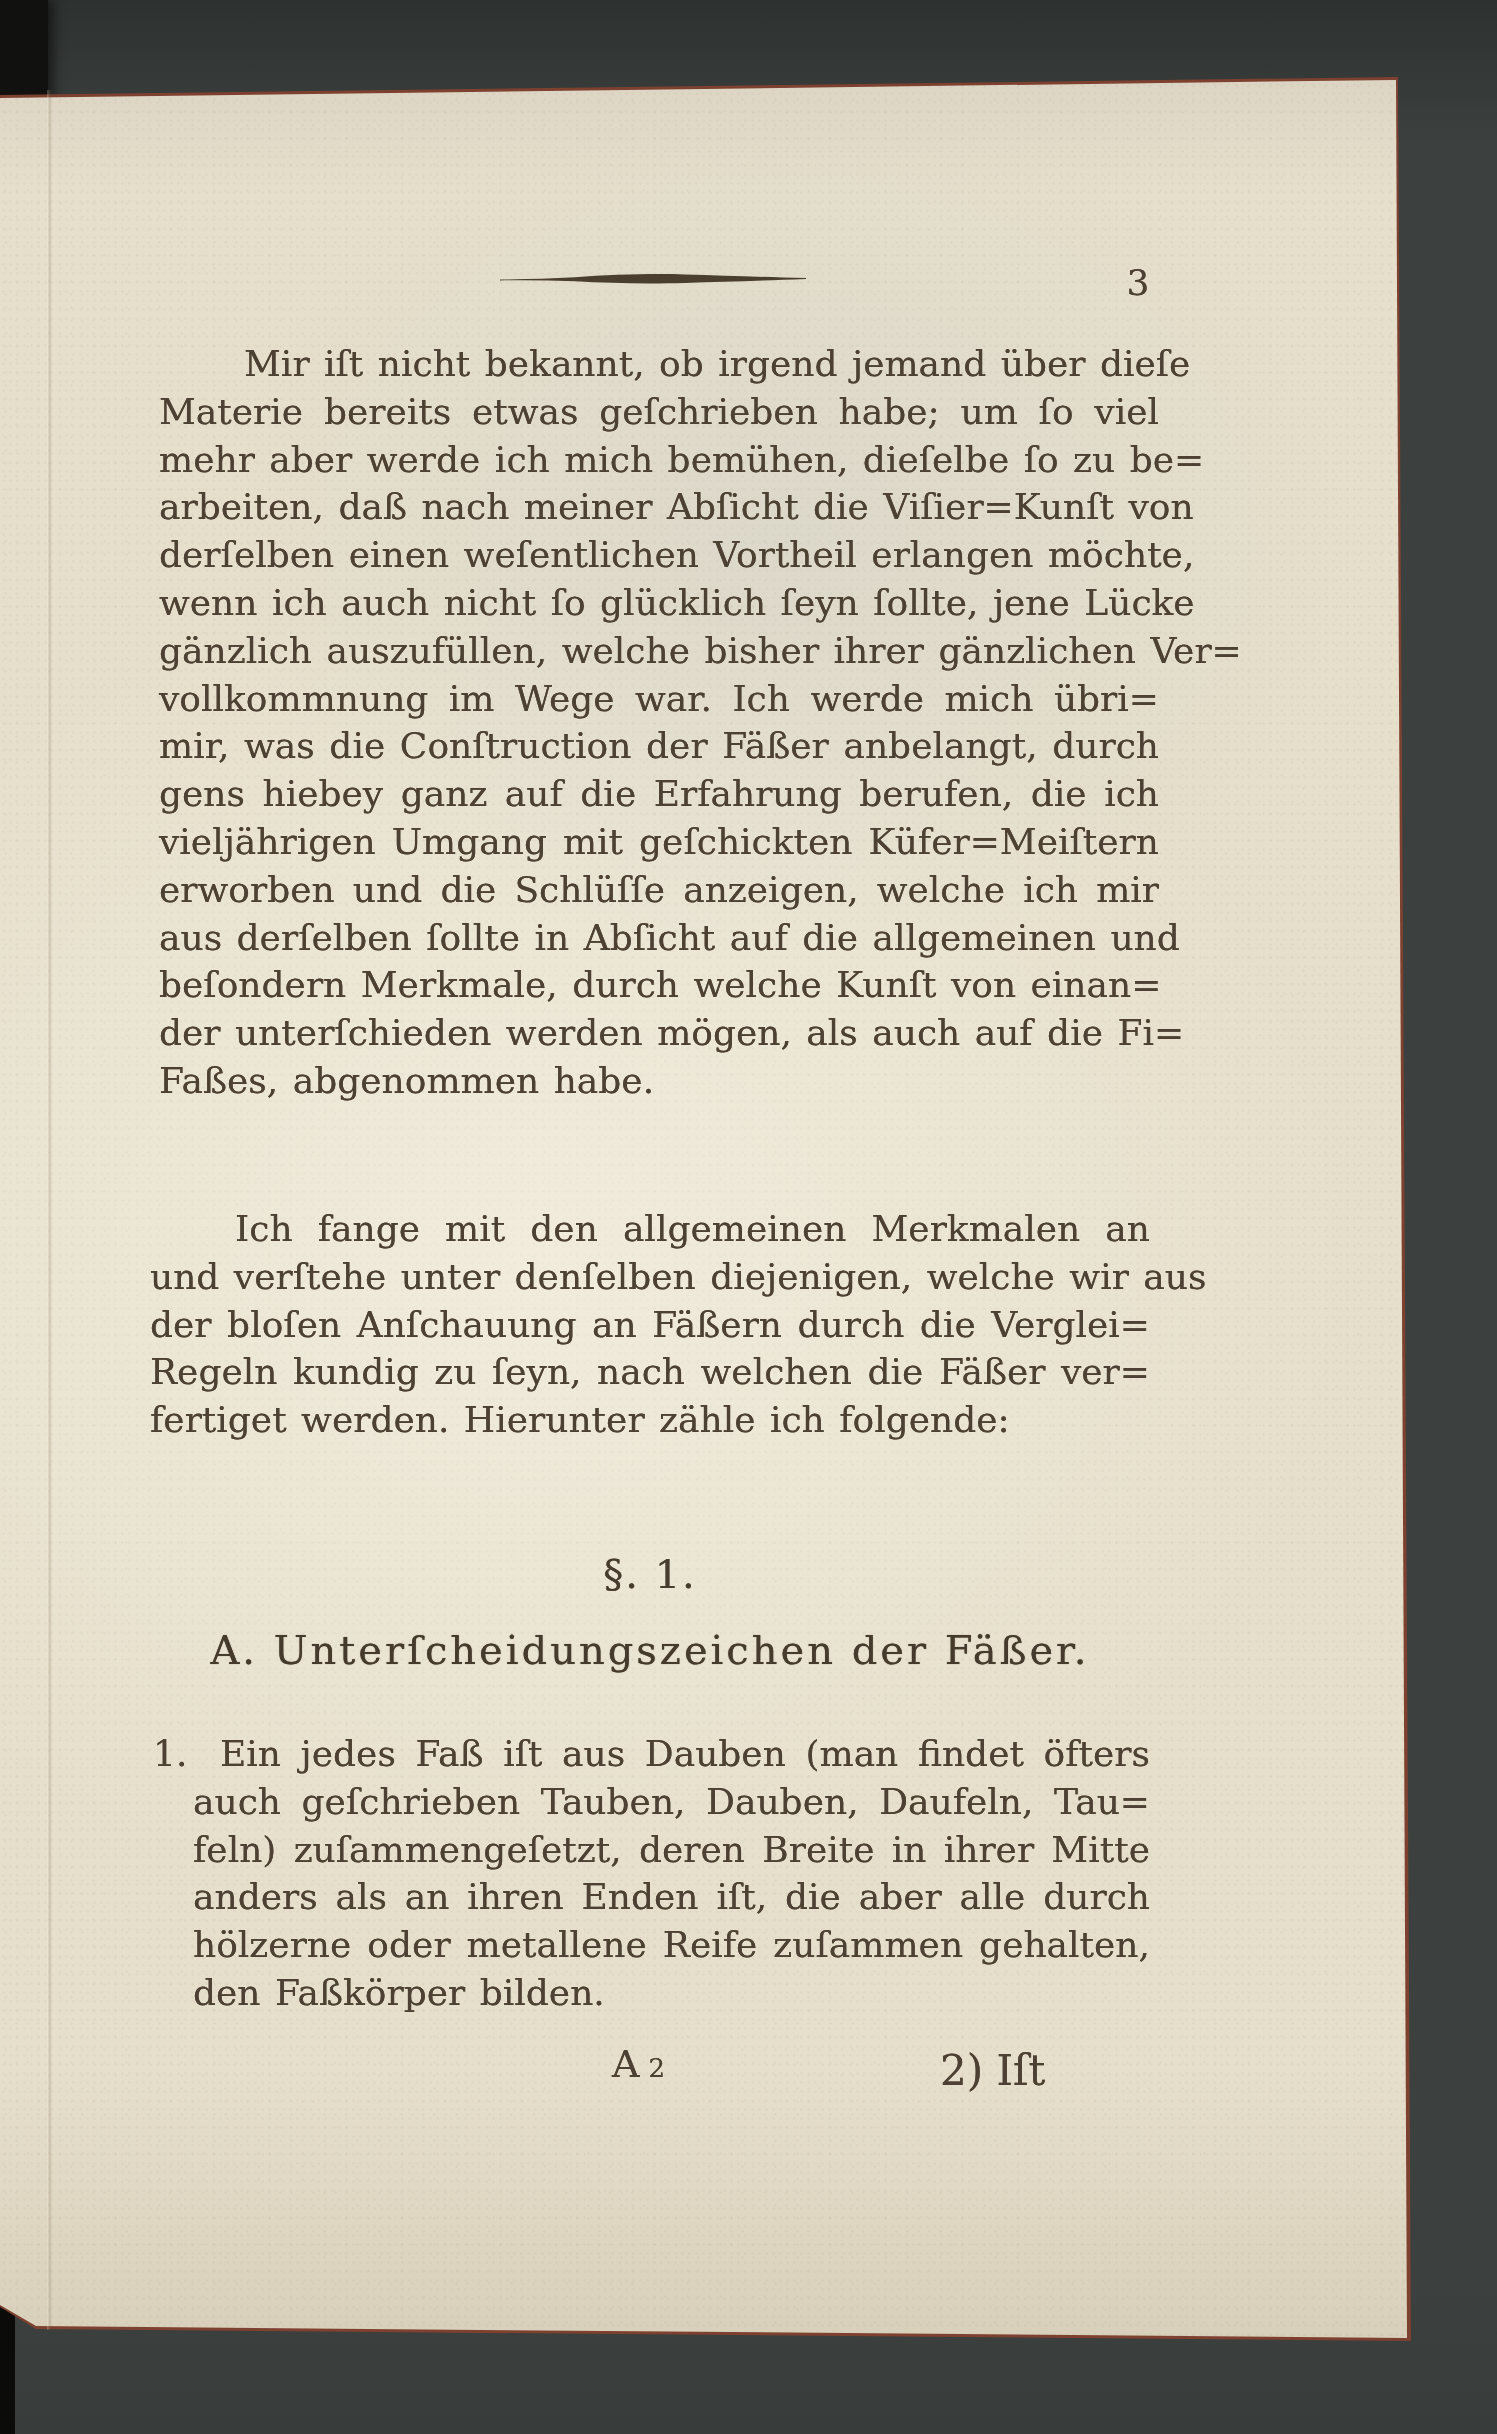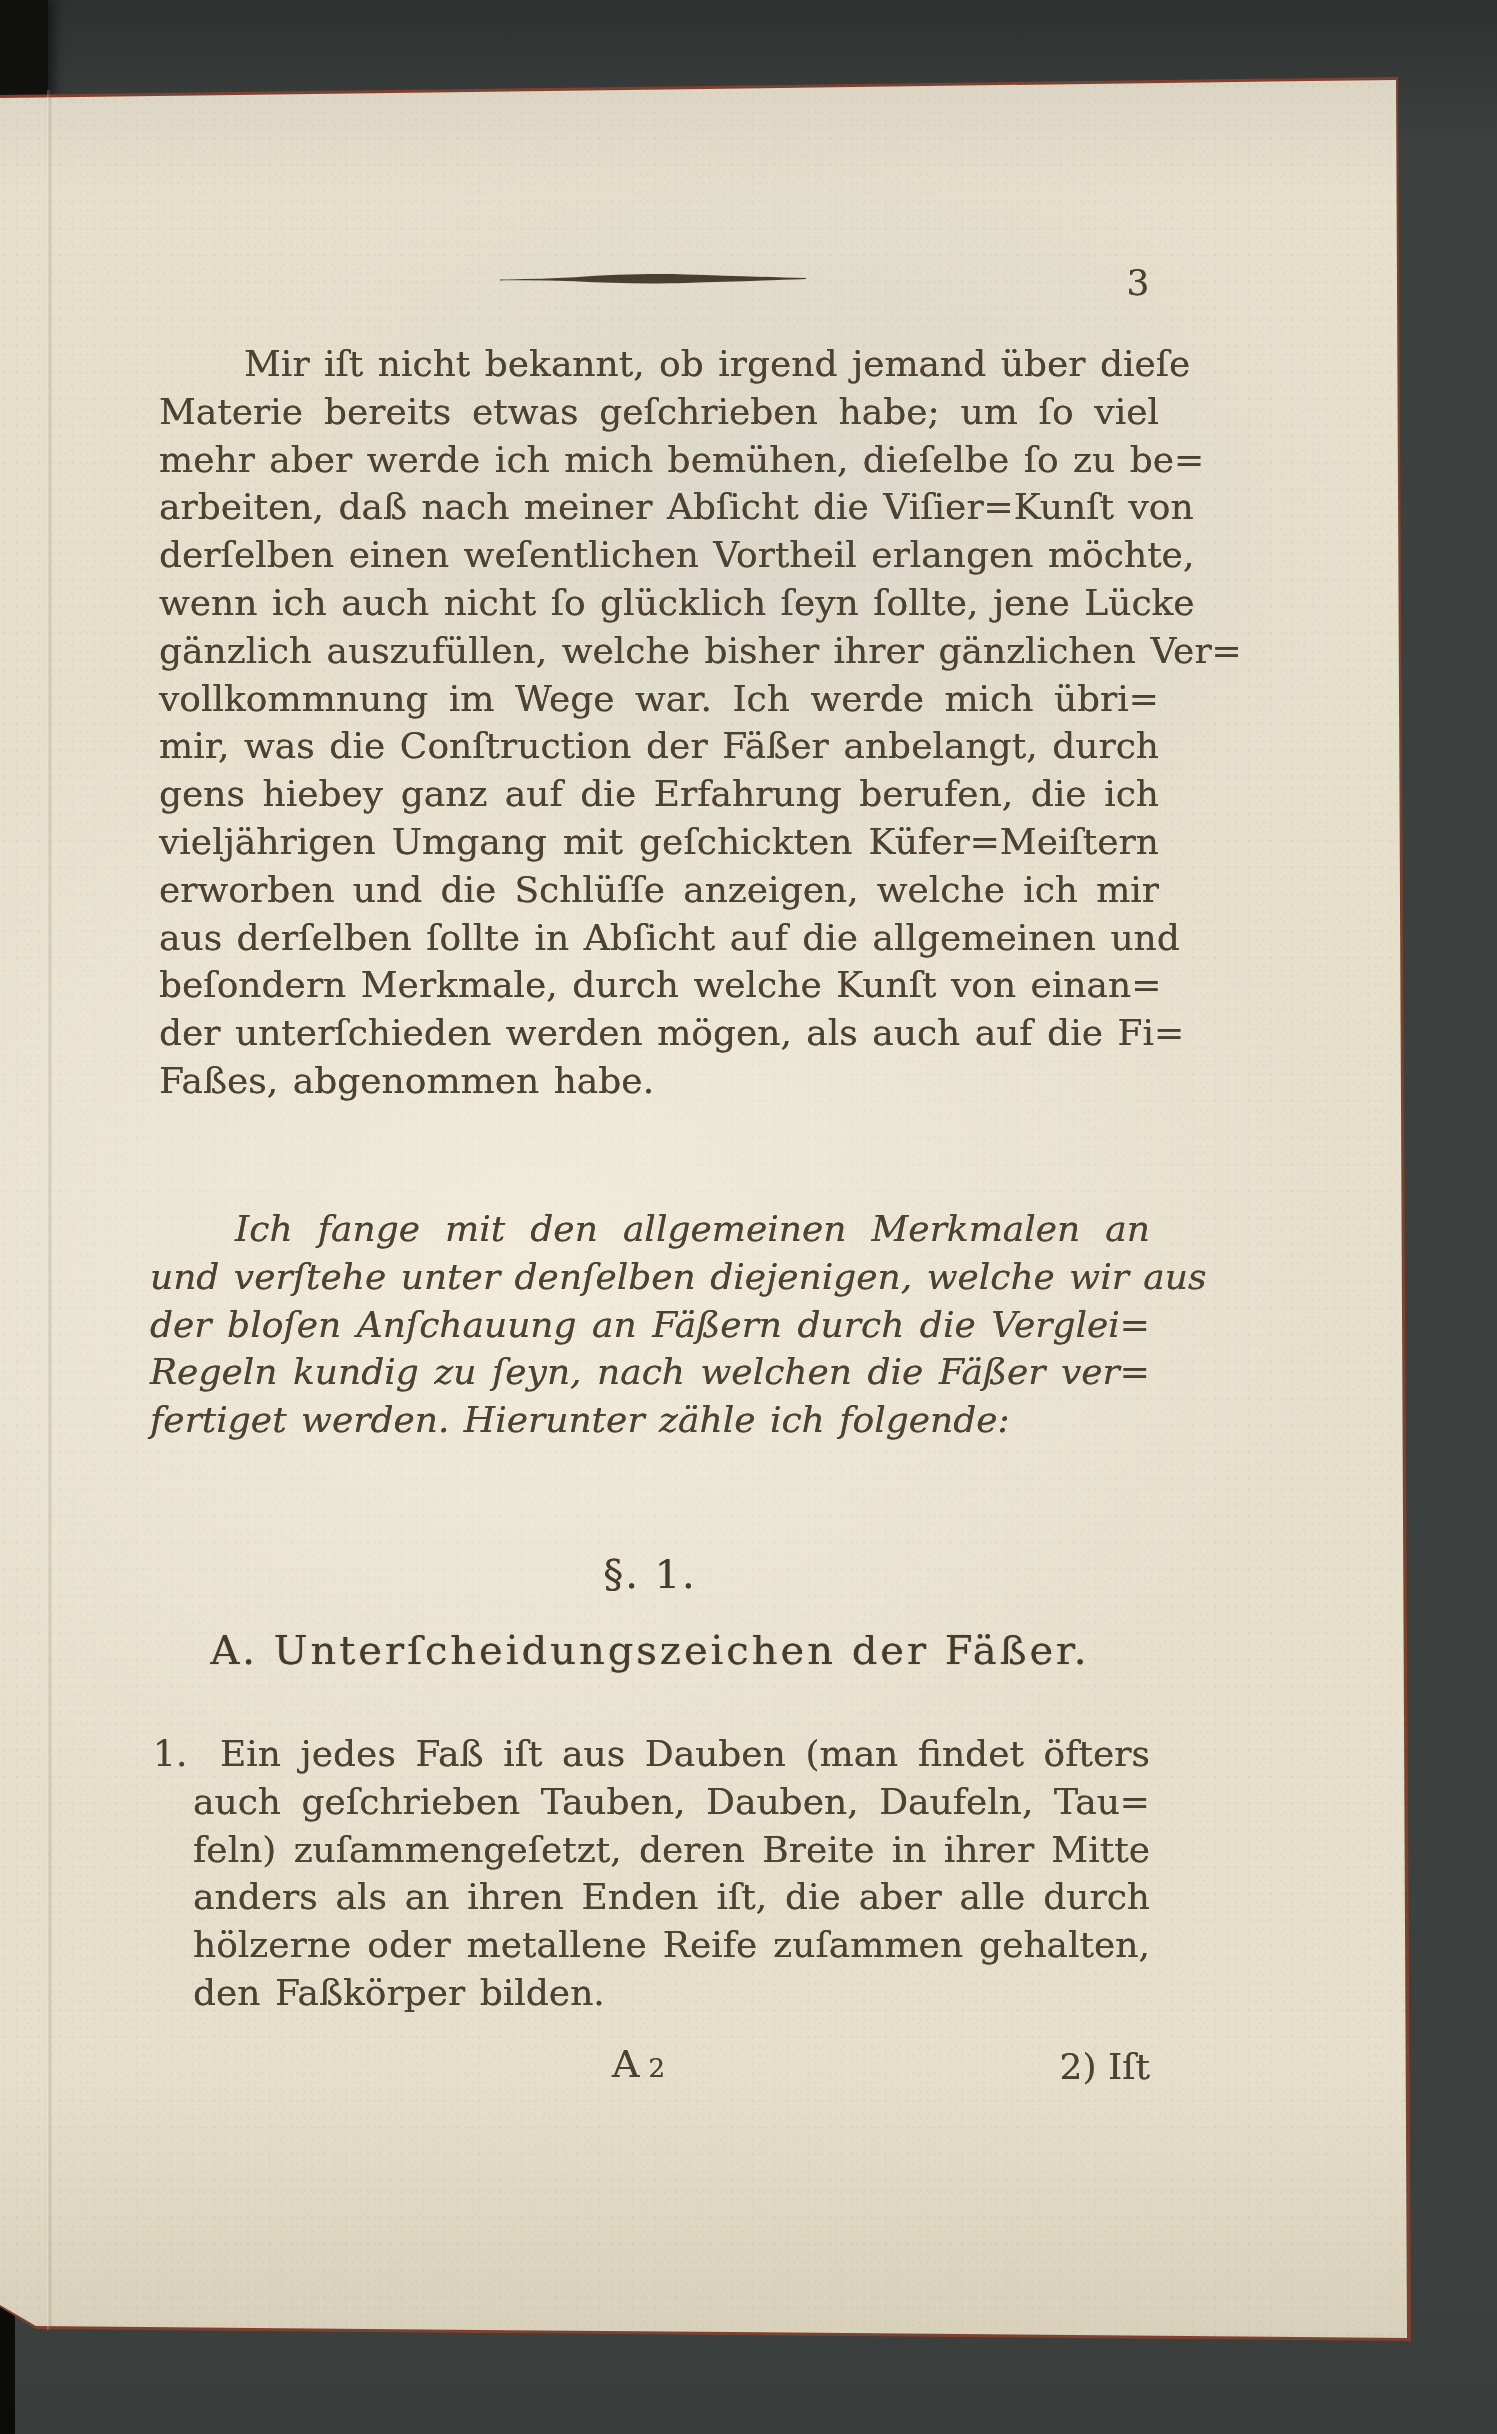--- a/index.html
+++ b/index.html
@@ -32,30 +32,30 @@
     background:linear-gradient(to right, rgba(255,255,250,.25), rgba(110,90,60,.22) 60%, rgba(110,90,60,0));}
   
   .ink{color:#4c4132;text-shadow:0 0 .6px rgba(70,58,40,.8);}
   .abs{position:absolute;}
   .pagenum{left:1114px;top:262px;width:48px;font-size:36px;text-align:center;}
   .ornament{left:500px;top:271px;width:306px;height:14px;color:#4a3f2f;}
   .textblock{left:150px;width:1000px;font-size:36px;line-height:47.8px;word-spacing:3px;}
   .tline{text-align:justify;text-align-last:justify;white-space:nowrap;}
   .tline:last-child{text-align-last:left;}
   .para1{top:340px;margin-left:9px;}
-  .para2{top:1205px;font-style:italic;}
+  .para2{top:1205px;}
   .para .tline:first-child{padding-left:85px;}
   .sec-head{left:150px;top:1551px;width:1000px;font-size:40px;text-align:center;letter-spacing:2px;color:#473d2e;}
   .sub-head{left:150px;top:1627px;width:1000px;font-size:40px;text-align:center;letter-spacing:3px;color:#453b2c;text-shadow:0 0 .8px rgba(70,58,40,.9);}
   .item{left:193px;top:1730px;width:957px;font-size:36px;line-height:47.8px;word-spacing:3px;}
   .item-num{position:absolute;left:-40px;top:0;}
   .item .tline:first-child{padding-left:27px;}
   .sigline-a{left:612px;top:2042px;font-size:38px;}
   .sigline-a .signum{font-size:26px;margin-left:9px;}
-  .catchword{left:940px;top:2046px;width:210px;font-size:36px;text-align:right;}
+  .catchword{left:940px;top:2046px;width:210px;font-size:42px;}
 </style>
 </head>
 <body>
 
 <div class="screen">
   <div class="bg-corner-tl"></div>
   <div class="bg-corner-bl"></div>
 
   <div class="paper-red"></div>
   <div class="paper"></div>

